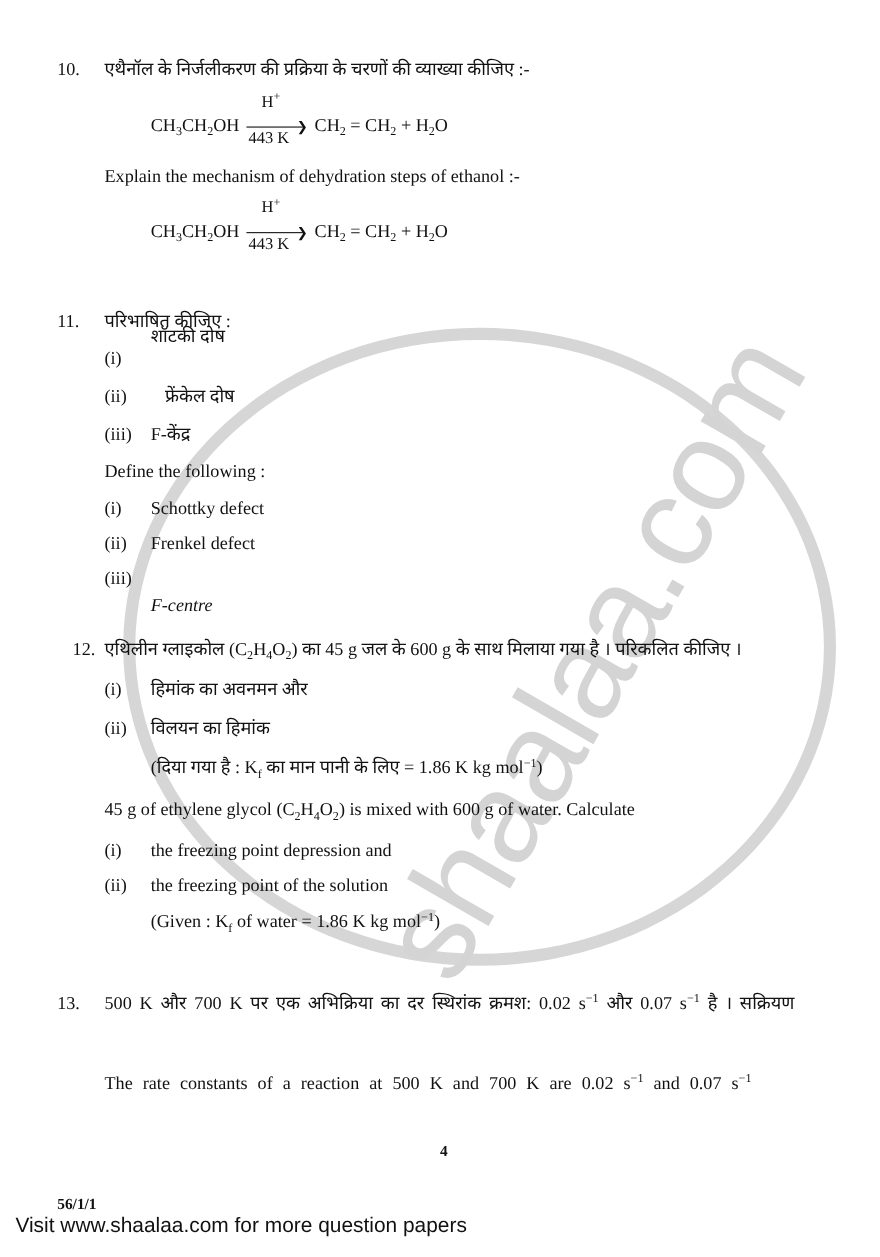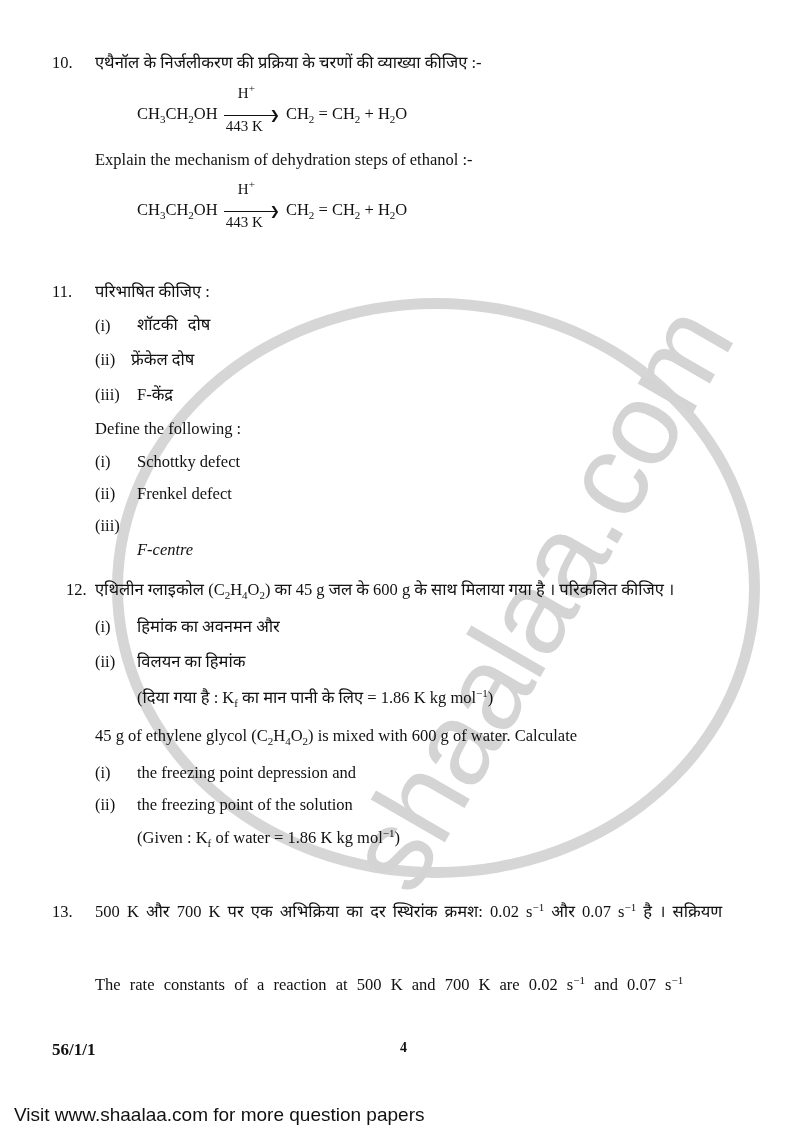--- a/index.html
+++ b/index.html
@@ -57,23 +57,23 @@
         <span class="arrow-line"></span><span class="arrow-head">❯</span>
         <span class="arrow-bot">443 K</span>
       </span>
       <span>CH</span><sub>2</sub><span> = CH</span><sub>2</sub><span> + H</span><sub>2</sub><span>O</span>
     </div>
 
     <div class="abs txt" style="left:52px; top:282px;">11.</div>
     <div class="abs txt" style="left:95px; top:282px;">परिभाषित कीजिए :</div>
 
     <div class="abs txt" style="left:95px; top:316px;">(i)</div>
-    <div class="abs txt" style="left:137px; top:316px;font-family:Liberation Mono, monospace;">शॉटकी दोष</div>
+    <div class="abs txt" style="left:137px; top:296px;">शॉटकी दोष</div>
     <div class="abs txt" style="left:95px; top:350px;">(ii)</div>
-    <div class="abs txt" style="left:131px; top:350px;">फ्रेंकेल दोष</div>
+    <div class="abs txt" style="left:150px; top:350px;">फ्रेंकेल दोष</div>
     <div class="abs txt" style="left:95px; top:385px;">(iii)</div>
     <div class="abs txt" style="left:137px; top:385px;">F-केंद्र</div>
 
     <div class="abs txt" style="left:95px; top:419px;">Define the following :</div>
 
     <div class="abs txt" style="left:95px; top:452px;">(i)</div>
     <div class="abs txt" style="left:137px; top:452px;">Schottky defect</div>
     <div class="abs txt" style="left:95px; top:484px;">(ii)</div>
     <div class="abs txt" style="left:137px; top:484px;">Frenkel defect</div>
     <div class="abs txt" style="left:95px; top:516px;">(iii)</div>
@@ -108,18 +108,18 @@
 
     <div class="abs txt" style="left:52px; top:902px;">13.</div>
     <div class="abs txt" style="left:95px; top:902px; word-spacing:3px;">
       <span>500 K और 700 K पर एक अभिक्रिया का दर स्थिरांक क्रमश: 0.02 s</span><sup>−1</sup><span> और 0.07 s</span><sup>−1</sup><span> है । सक्रियण</span>
     </div>
 
     <div class="abs txt" style="left:95px; top:975px; word-spacing:5px;">
       <span>The rate constants of a reaction at 500 K and 700 K are 0.02 s</span><sup>−1</sup><span> and 0.07 s</span><sup>−1</sup>
     </div>
 
-    <div class="abs bold" style="left:52px; top:1040px; font-size:17px;">56/1/1</div>
+    <div class="abs bold" style="left:52px; top:1088px; font-size:14px;">56/1/1</div>
     <div class="abs bold" style="left:400px; top:1040px; font-size:14px;">4</div>
 
     <div class="abs footer-link" style="left:14px; top:1104px;">Visit www.shaalaa.com for more question papers</div>
   </div>
 </div>
 
 </body></html>

